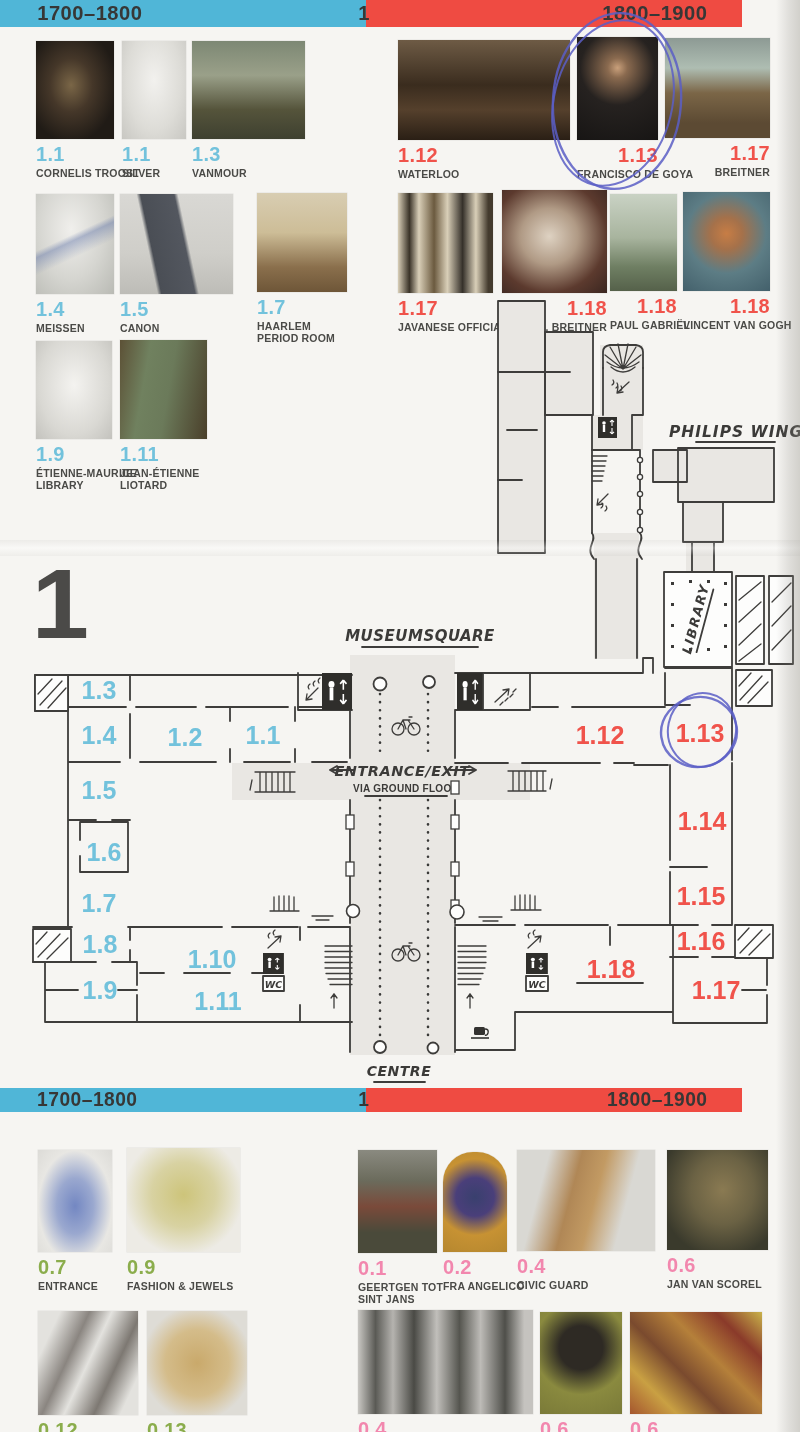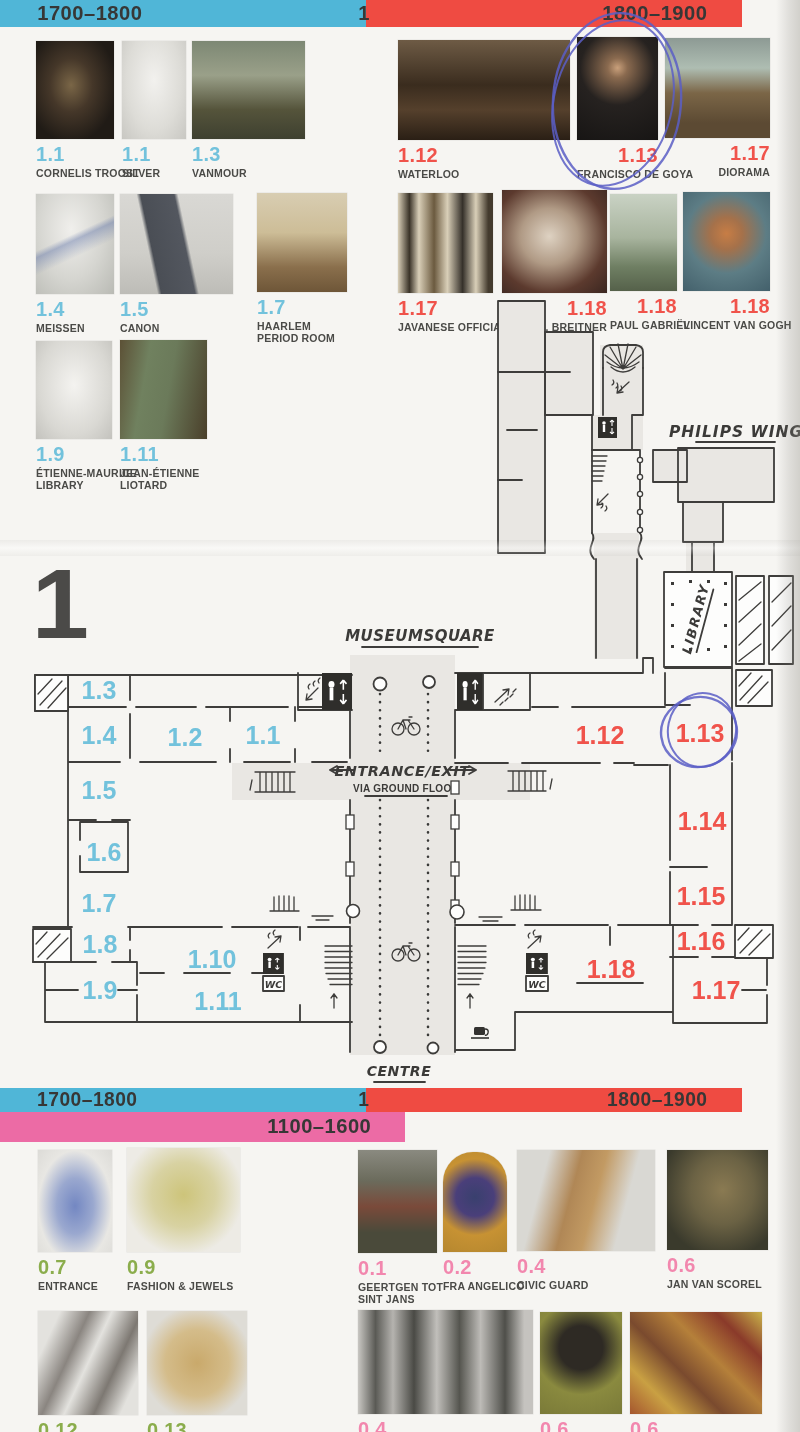--- a/index.html
+++ b/index.html
@@ -124,21 +124,21 @@
   <div class="cap">WATERLOO</div>
 </div>
 <div class="thumb" style="left:577px;top:37px;width:81px">
   <div class="art a-goya" style="width:81px;height:103px"></div>
   <div class="num c-red nr">1.13</div>
   <div class="cap nr">FRANCISCO DE GOYA</div>
 </div>
 <div class="thumb" style="left:665px;top:38px;width:105px">
   <div class="art a-diorama" style="width:105px;height:100px"></div>
   <div class="num c-red nr">1.17</div>
-  <div class="cap nr">DIORAMA</div>
+  <div class="cap nr">BREITNER</div>
 </div>
 <div class="thumb" style="left:398px;top:193px;width:95px">
   <div class="art a-javanese" style="width:95px;height:100px"></div>
   <div class="num c-red">1.17</div>
   <div class="cap">JAVANESE OFFICIALS</div>
 </div>
 <div class="thumb" style="left:502px;top:190px;width:105px">
   <div class="art a-breitner" style="width:105px;height:103px"></div>
   <div class="num c-red nr">1.18</div>
   <div class="cap nr">G.H. BREITNER</div>
@@ -450,23 +450,20 @@
 <div class="bar" style="top:1088px;height:24px">
   <div class="seg" style="width:395px;background:var(--cyan)">
     <span class="lbl" style="left:35px;font-size:20px">1700–1800</span>
   </div>
   <div class="seg" style="width:405px;background:var(--red)">
     <span class="lbl" style="left:-8px;font-size:20px">1</span>
     <span class="lbl" style="right:32px;font-size:20px">1800–1900</span>
   </div>
 </div>
 <div class="bar" style="top:1112px;height:30px">
-  <div class="seg" style="width:405px;background:var(--pink)">
-    <span class="lbl" style="right:32px">1100–1600</span>
-  </div>
 </div>
 
 <div class="thumb" style="left:38px;top:1150px;width:63px">
   <div class="art a-delft" style="width:74px;height:102px"></div>
   <div class="num c-green">0.7</div>
   <div class="cap">ENTRANCE</div>
 </div>
 <div class="thumb" style="left:127px;top:1148px;width:113px">
   <div class="art a-jewels" style="width:113px;height:104px"></div>
   <div class="num c-green">0.9</div>

